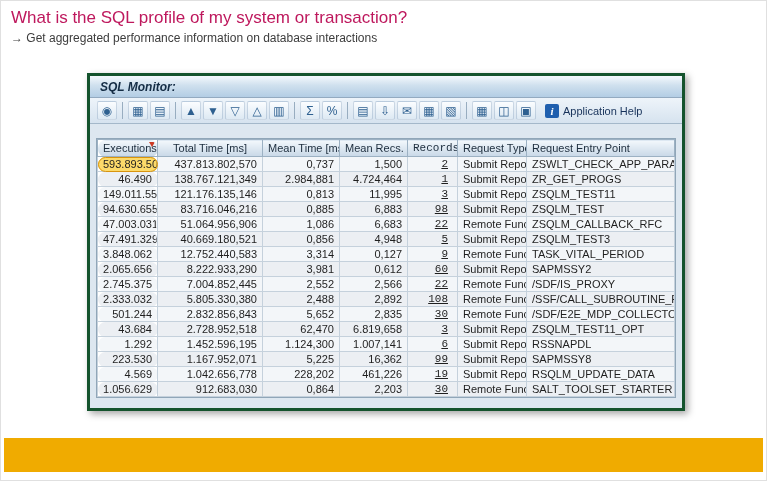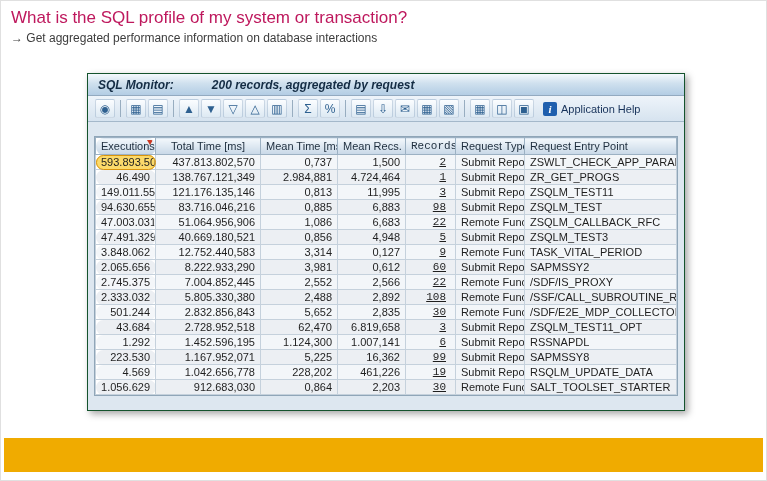--- a/index.html
+++ b/index.html
@@ -20,21 +20,21 @@
     padding: 3px 10px 0 10px;
     font-size: 12px;
     color: #3c3c3c;
   }
   
   .sap-window {
     position: absolute;
     left: 86px; top: 72px;
     width: 598px; height: 338px;
     background: #dde7f0;
-    border: 1px solid #14532d;
+    border: 3px solid #14532d;
     box-shadow: 3px 3px 7px rgba(0,0,0,0.35);
     display: flex;
     flex-direction: column;
   }
   .titlebar {
     height: 22px;
     flex: 0 0 22px;
     background: linear-gradient(#f4f9fd, #cfe0ee 45%, #b3cde4);
     border-bottom: 1px solid #93aac0;
     display: flex;
@@ -172,21 +172,20 @@
 </style>
 </head>
 <body>
 
 <div class="headline">What is the SQL profile of my system or transaction?</div>
 <div class="subline">→ Get aggregated performance information on database interactions</div>
 
 <div class="sap-window">
   <div class="titlebar">
     <span>SQL Monitor:</span>
-    <span class="title-info">200 records, aggregated by request</span>
   </div>
   <div class="toolbar">
 
     <div class="tb-icon">◉</div>
       <div class="tb-sep"></div>
       <div class="tb-icon">▦</div>
       <div class="tb-icon">▤</div>
       <div class="tb-sep"></div>
       <div class="tb-icon">▲</div>
       <div class="tb-icon">▼</div>

